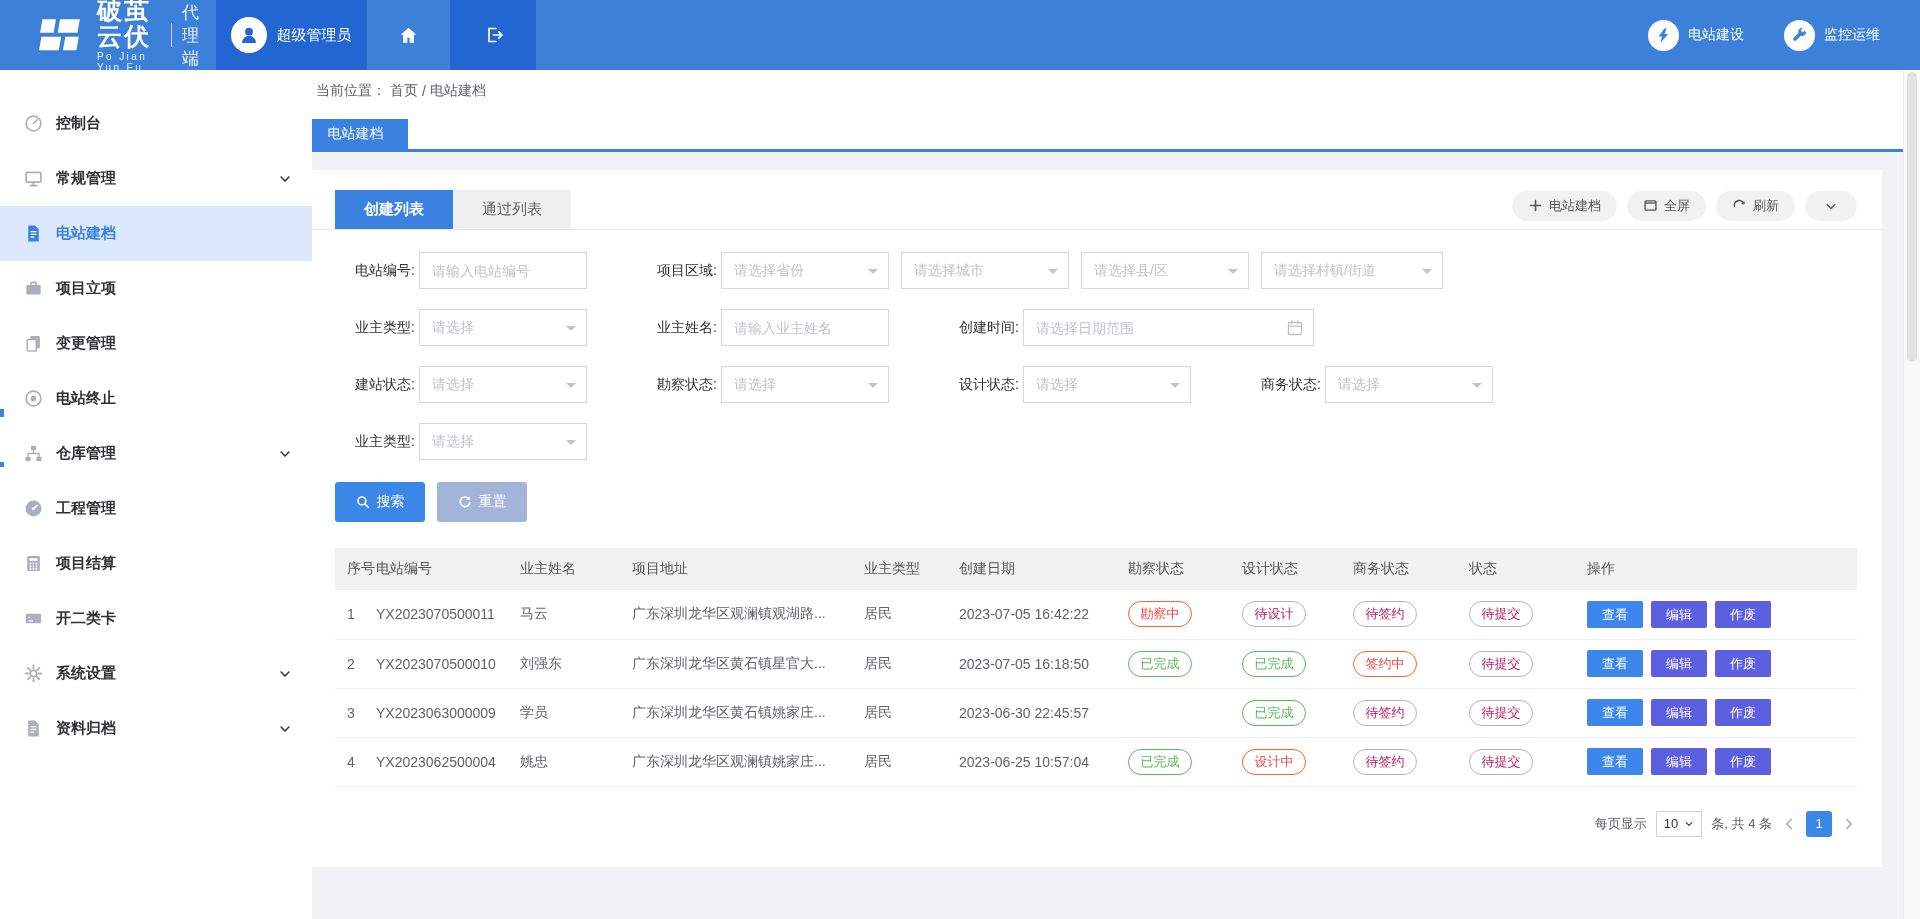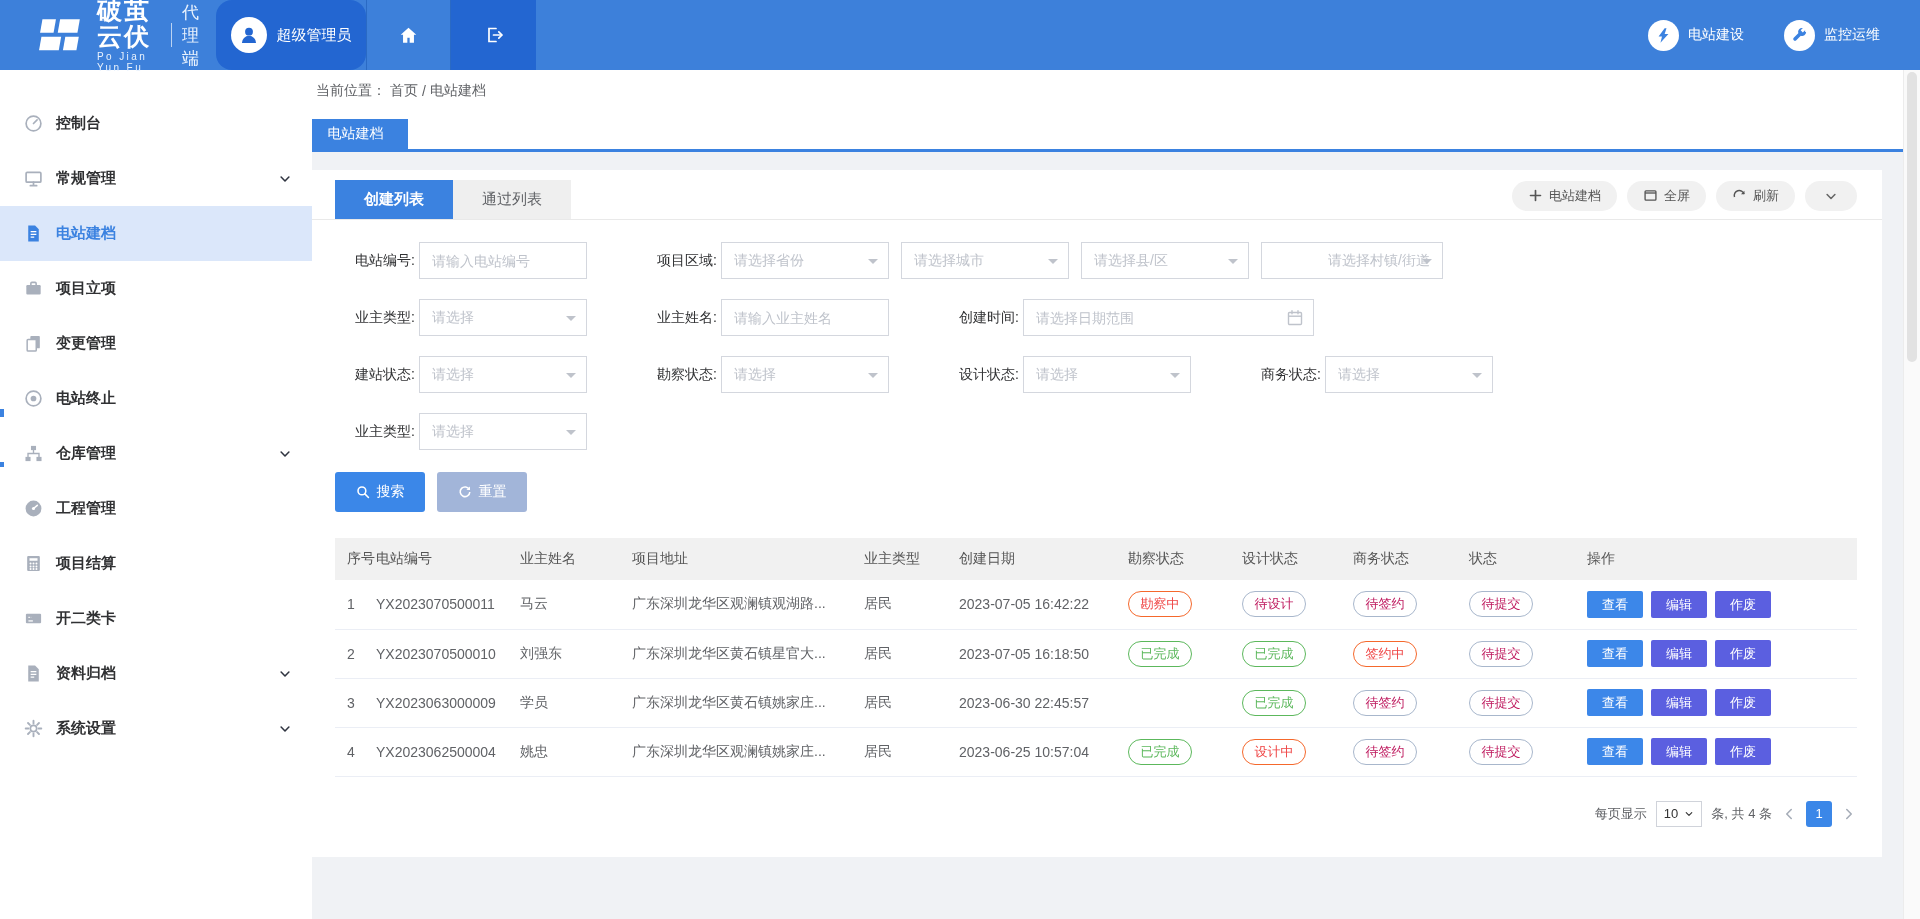--- a/index.html
+++ b/index.html
@@ -8,21 +8,21 @@
 
   
   .top-header { position:absolute; top:0; left:0; width:1920px; height:70px; background:#3d80da; display:flex; align-items:stretch; z-index:10; }
   .logo-area { width:216px; display:flex; align-items:center; padding-left:33px; }
   .logo-mark { width:54px; height:42px; flex:0 0 auto; }
   .logo-text { margin-left:10px; color:#fff; }
   .logo-title { font-size:25px; font-weight:bold; letter-spacing:2px; line-height:26px; }
   .logo-sub { font-size:10px; letter-spacing:2.4px; color:#e8f1fd; margin-top:2px; }
   .vline { width:1px; height:24px; background:rgba(255,255,255,.65); margin:0 10px 0 6px; }
   .portal { color:#eaf2fd; font-size:17px; letter-spacing:1px; }
-  .user-block { width:150px; background:#2366d1; display:flex; align-items:center; justify-content:center; gap:10px;border-radius:16px; }
+  .user-block { width:150px; background:#2366d1; display:flex; align-items:center; justify-content:center; gap:10px; }
   .avatar { width:36px; height:36px; border-radius:50%; background:#fff; display:flex; align-items:center; justify-content:center; }
   .user-name { color:#fff; font-size:15px; }
   .home-block { width:85px; display:flex; align-items:center; justify-content:center; border-left:1px solid rgba(21,80,168,.45); border-right:1px solid rgba(21,80,168,.45); }
   .exit-block { width:85px; background:#2366d1; display:flex; align-items:center; justify-content:center; }
   .hspacer { flex:1; }
   .quick-link { display:flex; align-items:center; gap:9px; margin-right:40px;justify-content:space-between; }
   .qicon { width:31px; height:31px; border-radius:50%; background:#fff; display:flex; align-items:center; justify-content:center; }
   .qlabel { color:#fff; font-size:14px; }
 
   
@@ -40,38 +40,38 @@
   .tick1 { top:339px; height:8px; }
   .tick2 { top:392px; height:5px; }
 
   
   .main { position:absolute; top:70px; left:292px; right:0; bottom:0; background:#f0f2f5; overflow:hidden; }
   .crumb { height:42px; background:#fff; display:flex; align-items:center; padding-left:24px; font-size:14px; color:#606266; gap:4px; }
   .tabstrip { height:40px; background:#fff; border-bottom:3px solid #3b82e0; padding-left:11px; display:flex; align-items:flex-end; }
   .page-tab { width:105px; height:30px; background:#3b82e0; color:#fff; font-size:14px; display:flex; align-items:center; justify-content:center; }
 
   .card { margin:18px 38px 0 18px; background:#fff; padding-bottom:30px; }
-  .card-head { padding:10px 25px 0; border-bottom:1px solid #e9e9e9; display:flex; justify-content:space-between; }
+  .card-head { padding:20px 25px 0; border-bottom:1px solid #e9e9e9; display:flex; justify-content:space-between; }
   .list-tabs { display:flex; }
   .ltab { width:118px; height:39px; display:flex; align-items:center; justify-content:center; font-size:15px; cursor:pointer; }
   .ltab.active { background:#3b82e0; color:#fff; font-weight:bold; }
   .ltab.inactive { background:#efefef; color:#606266; }
   .toolbar { display:flex; align-items:center; gap:10px; padding-bottom:8px; }
   .pill { height:30px; border-radius:16px; background:#f1f1f1; color:#555; font-size:13px; padding:0 16px; display:flex; align-items:center; gap:6px; cursor:pointer; }
   .pill svg { width:15px; height:15px; }
   .pill.icon-only { padding:0 19px; }
 
   
   .filters { padding:22px 25px 0; }
   .frow { display:flex; margin-bottom:20px; }
   .flabel { width:80px; margin-right:4px; text-align:right; font-size:14px; font-weight:normal; color:#303133; line-height:37px; white-space:nowrap; }
   .ml50 { margin-left:50px; }
   .ml12 { margin-left:12px; }
   .field { height:37px; border:1px solid #d4d7de; background:#fff; display:flex; align-items:center; padding:0 12px; font-size:14px; color:#bfc3cb; position:relative; }
-  .w168 { width:168px; } .w182 { width:182px;justify-content:flex-end; } .w291 { width:291px; }
+  .w168 { width:168px; } .w182 { width:182px; } .w291 { width:291px; }
   .field input { border:none; outline:none; width:100%; font-size:14px; color:#333; background:transparent; }
   .field input::placeholder { color:#bfc3cb; }
   .caret { position:absolute; right:10px; top:16px; width:0; height:0; border:5px solid transparent; border-top-color:#bfc3cb; }
   .cal-icon { position:absolute; right:9px; top:9px; width:18px; height:18px; color:#bfc3cb; }
   .cal-icon svg { width:18px; height:18px; }
   .btn-row { display:flex; gap:12px; margin-top:22px; }
   .btn { width:90px; height:40px; border:none; border-radius:3px; color:#fff; font-size:14px; display:flex; align-items:center; justify-content:center; gap:7px; cursor:pointer; font-family:inherit; }
   .btn svg { width:14px; height:14px; }
   .btn-search { background:#3b87e8; }
   .btn-reset { background:#a2b5d9; }
@@ -281,39 +281,39 @@
             <rect x="1.8" y="4.5" width="14.4" height="9" rx="1" fill="currentColor"></rect>
             <path d="M4.2 11.3h4.2" stroke="#fff" stroke-width="1.2"></path>
             <path d="M4.2 8h2.6" stroke="#fff" stroke-width="1.2" stroke-dasharray="1.3 1"></path>
           </svg>
         </span>
         <span class="s-label">开二类卡</span>
       </div>
       <div class="side-item">
         <span class="s-icon">
           <svg viewBox="0 0 18 18">
-            <path d="M4 1.5h6.5L14 5v11.5H4z" fill="currentColor"></path>
-            <path d="M6.3 7.2h5.4M6.3 9.8h5.4M6.3 12.4h3.4" stroke="#fff" stroke-width="1.1"></path>
-          </svg>
-        </span>
-        <span class="s-label">资料归档</span>
-        <span class="s-chevron"><svg viewBox="0 0 18 18">
-            <path d="M4 6.5l5 5 5-5" fill="none" stroke="currentColor" stroke-width="2" stroke-linecap="round" stroke-linejoin="round"></path>
-          </svg></span>
-      </div>
-      <div class="side-item">
-        <span class="s-icon">
-          <svg viewBox="0 0 18 18">
             <circle cx="9" cy="9" r="3" fill="none" stroke="currentColor" stroke-width="1.6" stroke-linecap="round" stroke-linejoin="round"></circle>
             <g stroke="currentColor" stroke-width="1.8" stroke-linecap="round">
               <path d="M9 1.6v2.6M9 13.8v2.6M1.6 9h2.6M13.8 9h2.6M3.8 3.8l1.8 1.8M12.4 12.4l1.8 1.8M14.2 3.8l-1.8 1.8M5.6 12.4l-1.8 1.8"></path>
             </g>
           </svg>
         </span>
         <span class="s-label">系统设置</span>
+        <span class="s-chevron"><svg viewBox="0 0 18 18">
+            <path d="M4 6.5l5 5 5-5" fill="none" stroke="currentColor" stroke-width="2" stroke-linecap="round" stroke-linejoin="round"></path>
+          </svg></span>
+      </div>
+      <div class="side-item">
+        <span class="s-icon">
+          <svg viewBox="0 0 18 18">
+            <path d="M4 1.5h6.5L14 5v11.5H4z" fill="currentColor"></path>
+            <path d="M6.3 7.2h5.4M6.3 9.8h5.4M6.3 12.4h3.4" stroke="#fff" stroke-width="1.1"></path>
+          </svg>
+        </span>
+        <span class="s-label">资料归档</span>
         <span class="s-chevron"><svg viewBox="0 0 18 18">
             <path d="M4 6.5l5 5 5-5" fill="none" stroke="currentColor" stroke-width="2" stroke-linecap="round" stroke-linejoin="round"></path>
           </svg></span>
       </div>
     </div>
   <div class="scroll-tick tick1"></div>
   <div class="scroll-tick tick2"></div>
 </div>
 
 <div class="main">

